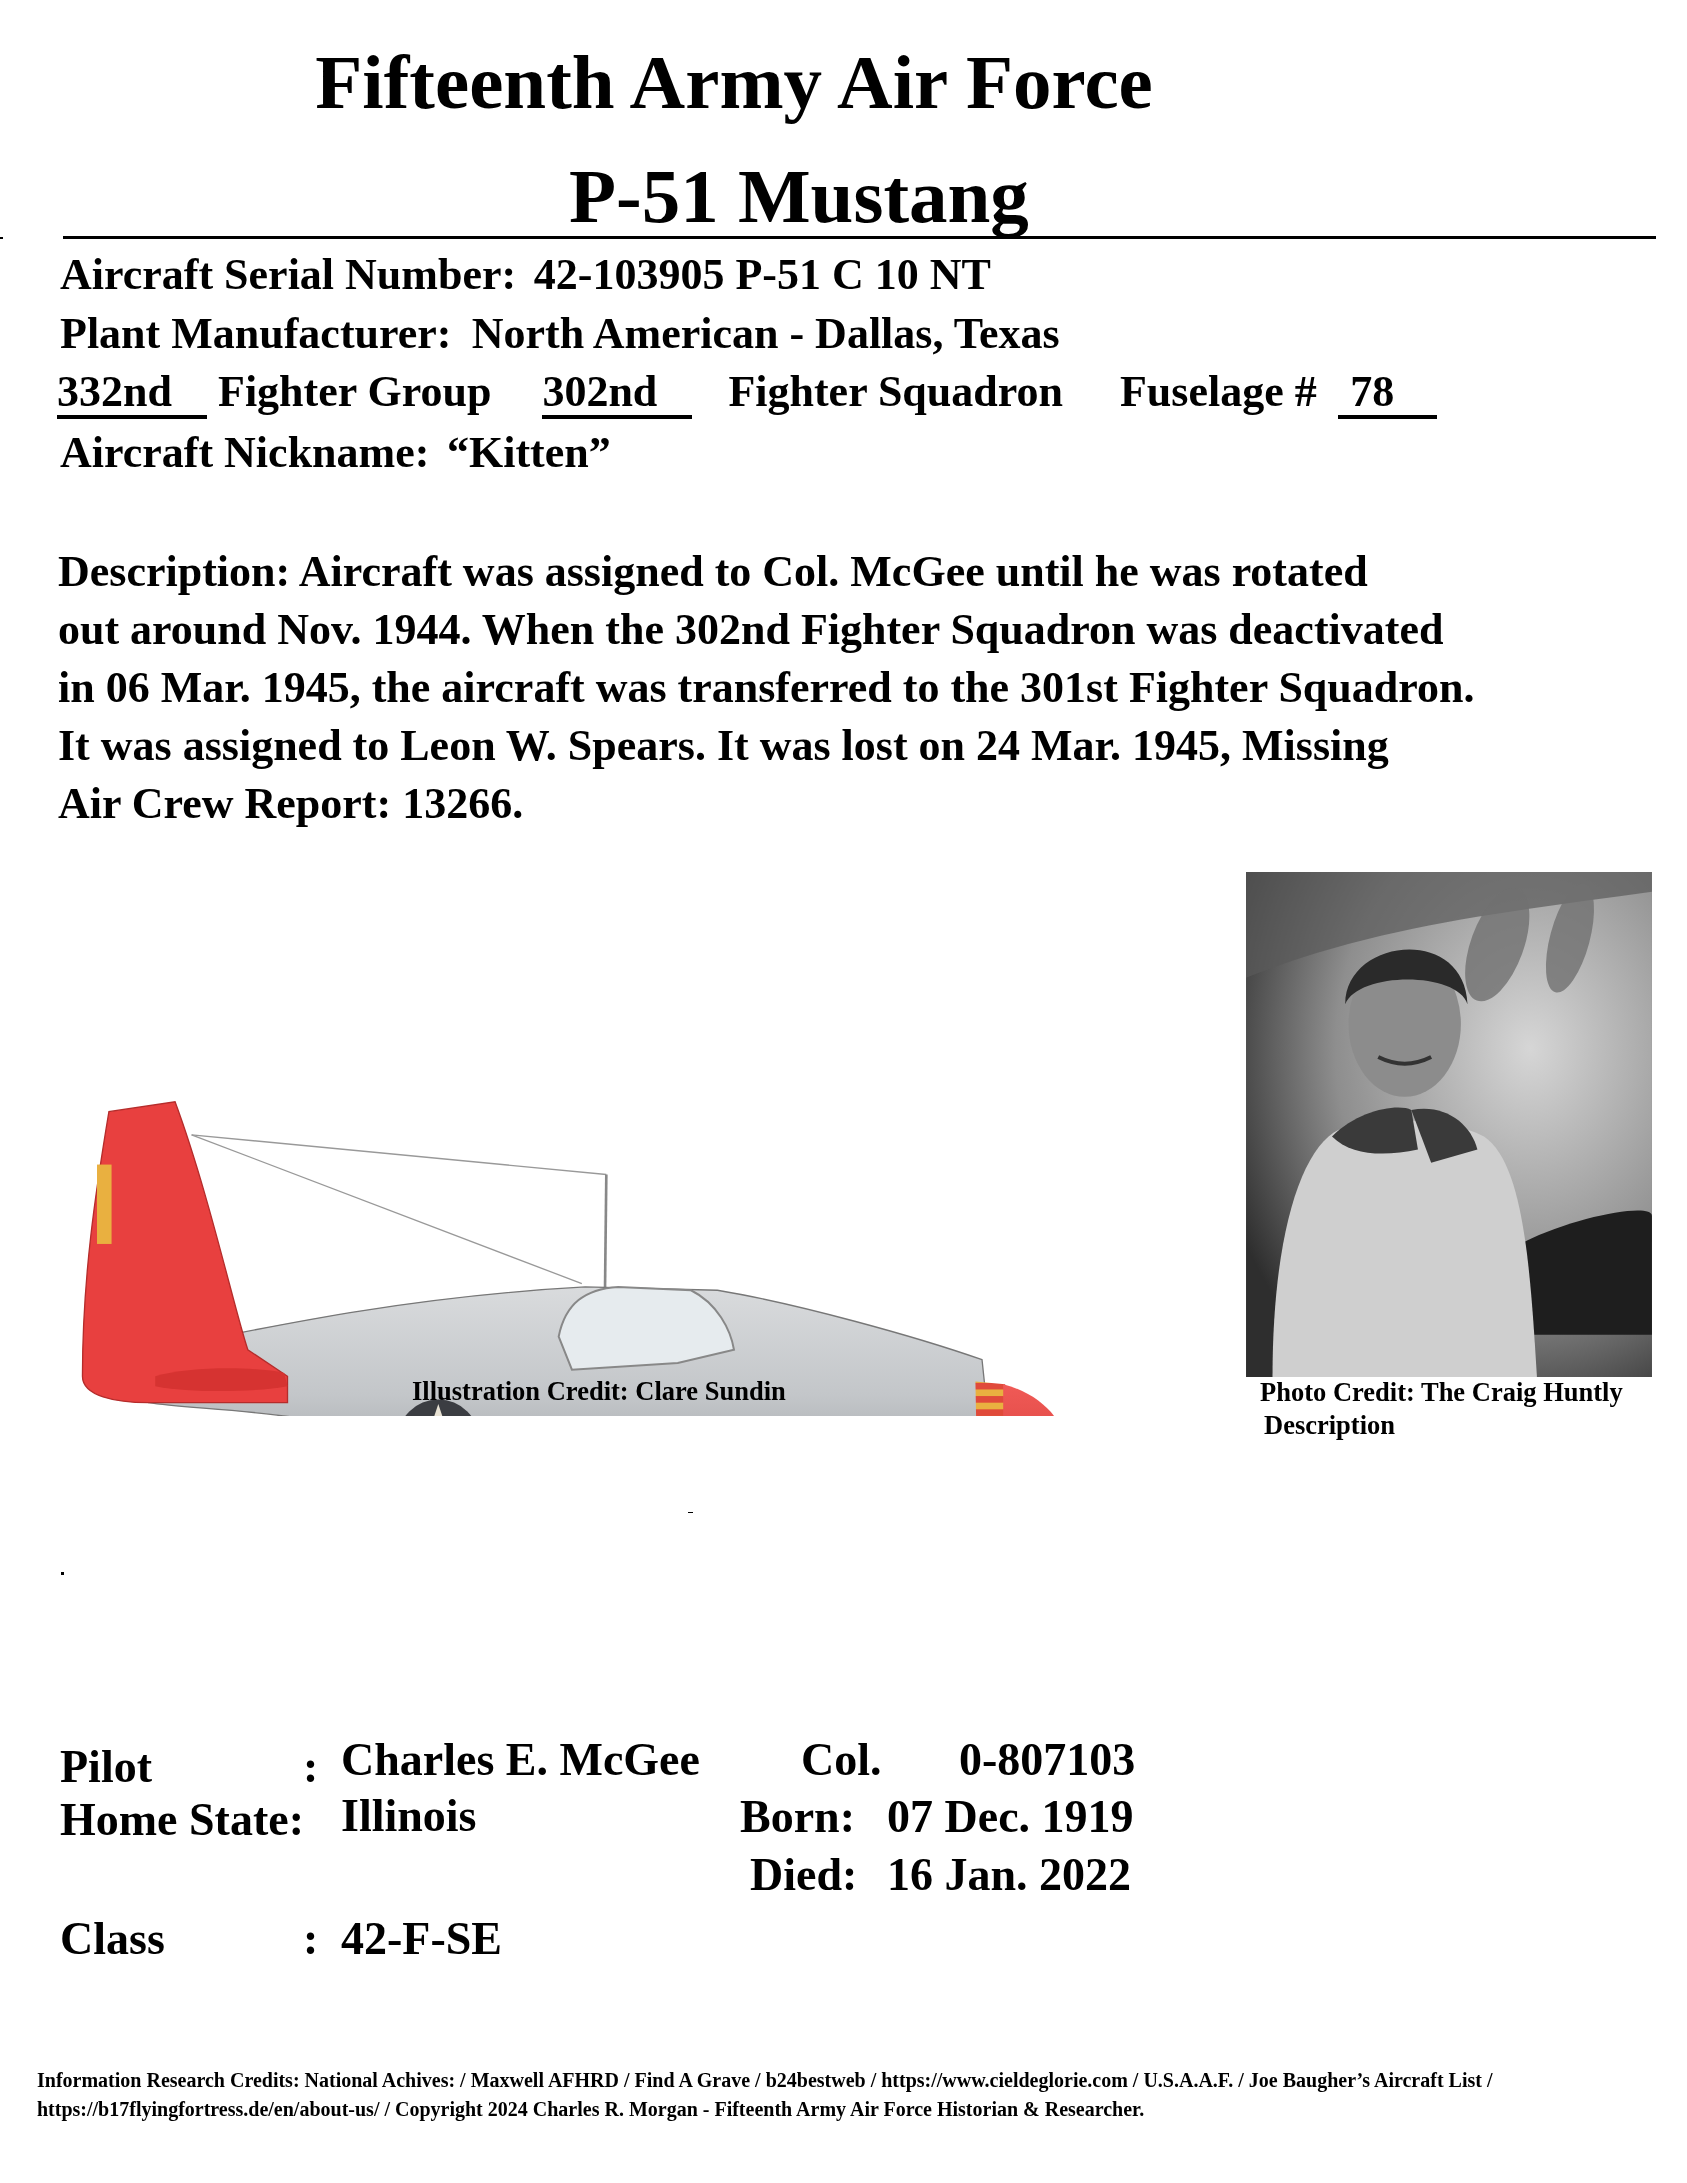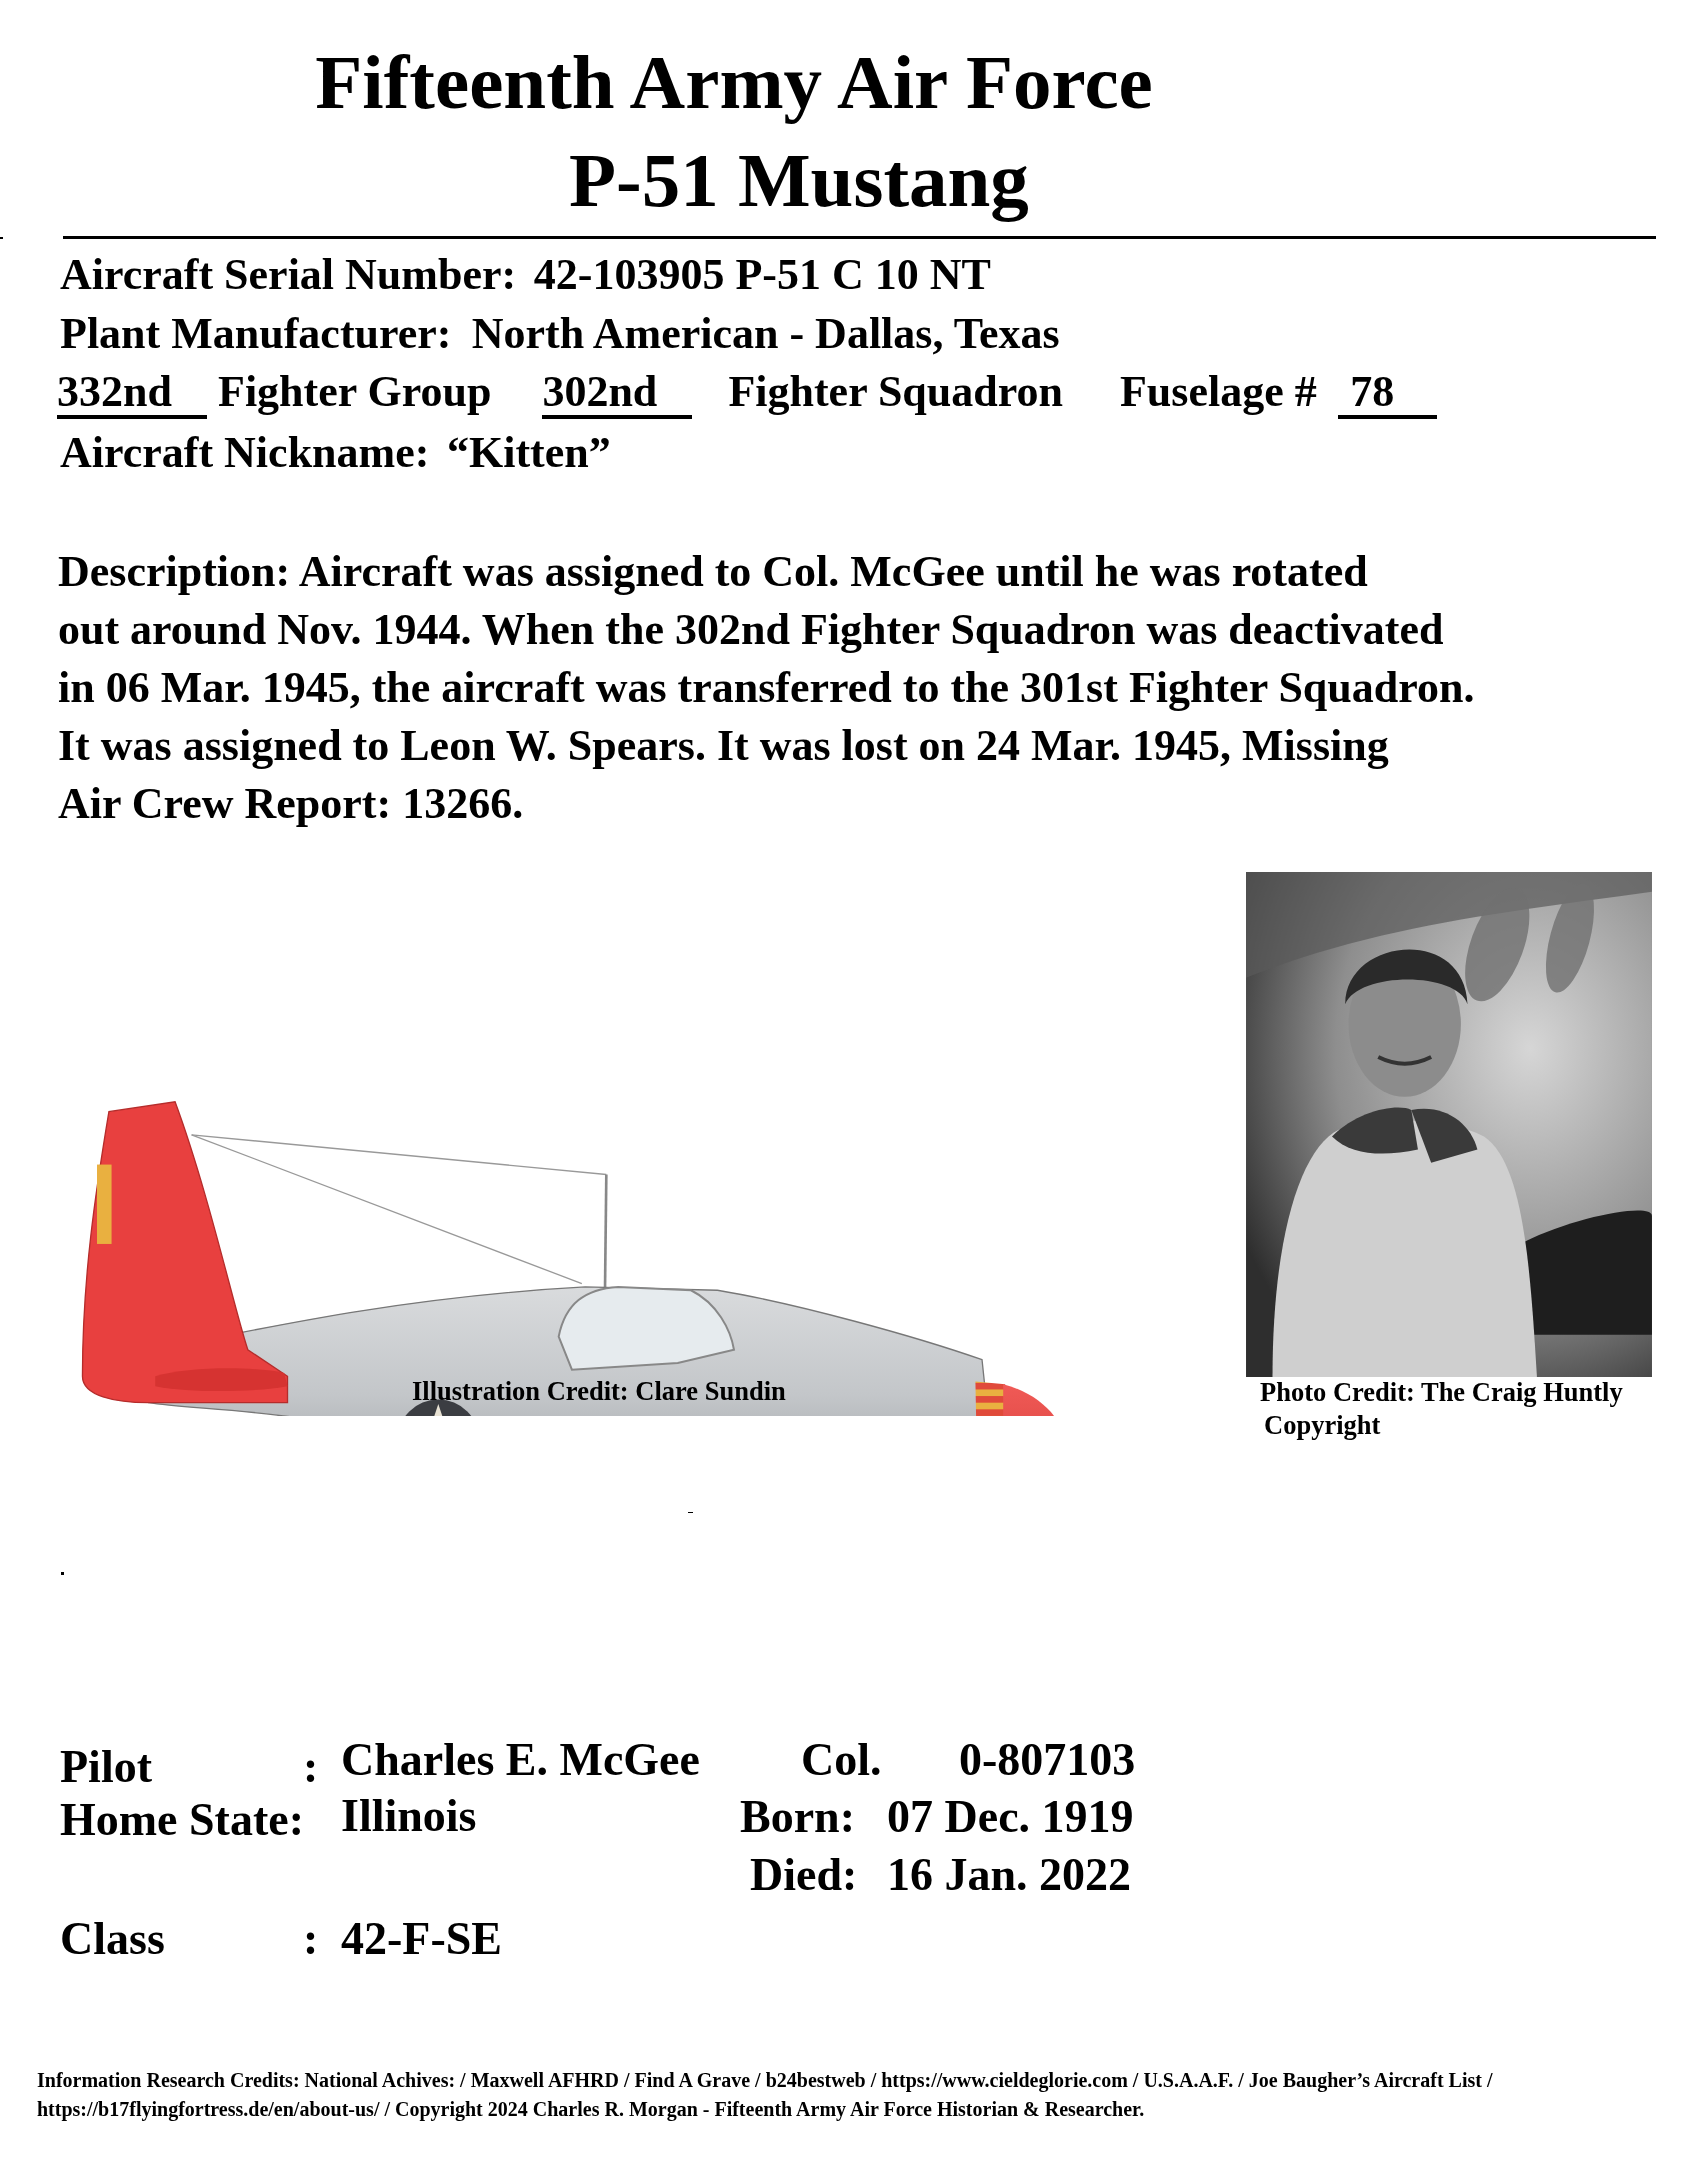--- a/index.html
+++ b/index.html
@@ -4,21 +4,21 @@
 <style>
   html, body { margin: 0; padding: 0; background: #ffffff; }
   body {
     width: 1687px; height: 2183px; position: relative; overflow: hidden;
     font-family: "Liberation Serif", "DejaVu Serif", serif;
     color: #000; font-weight: bold;
   }
   .abs { position: absolute; white-space: nowrap; }
   .title { font-size: 77px; line-height: 1; }
   #title-line1 { left: 0; width: 1553px; text-align: center; top: 44px; padding-right: 85px; box-sizing: border-box; }
-  #title-line2 { left: 569px; top: 142px; }
+  #title-line2 { left: 569px; top: 158px; }
   .rule { position: absolute; left: 63px; top: 236px; width: 1593px; height: 2.6px; background: #000; }
   .tick { position: absolute; left: 0; top: 237px; width: 2.6px; height: 2px; background: #000; }
   .field { font-size: 44px; line-height: 1; }
   .u { display: inline-block; border-bottom: 4px solid #000; padding-bottom: 1.3px; }
   .desc { left: 58px; top: 543px; width: 1614px; font-size: 44px; line-height: 58px; white-space: normal; }
   .desc span { display: block; white-space: nowrap; }
   .illus { position: absolute; left: 56px; top: 847px; width: 1098px; height: 569px; background: #fff; }
   .illus-credit { font-size: 26.5px; }
   .photo { position: absolute; left: 1246px; top: 872px; width: 406px; height: 505px; overflow: hidden; background: #6e6e6e; }
   .photo-credit { font-size: 26.5px; line-height: 33px; }
@@ -134,21 +134,21 @@
     <path d="M40 764 C40 560 80 420 140 390 C200 370 300 370 360 400 C420 440 430 600 440 764 Z" fill="#cfcfcf"></path>
     <path d="M130 400 C170 360 230 350 250 360 L260 420 C210 430 160 430 130 400 Z" fill="#3a3a3a"></path>
     <path d="M250 360 C300 350 340 380 350 420 L280 440 Z" fill="#3a3a3a"></path>
     <ellipse cx="240" cy="230" rx="85" ry="110" fill="#8c8c8c"></ellipse>
     <path d="M150 200 C150 100 330 80 335 200 C320 150 170 150 150 200 Z" fill="#2a2a2a"></path>
     <path d="M200 280 Q240 300 280 280" stroke="#333" stroke-width="6" fill="none"></path>
   </svg>
 </div>
 <div class="abs photo-credit" style="left:1260px; top:1376px;">
   <div>Photo Credit: The Craig Huntly</div>
-  <div style="padding-left:4px;">Copyright</div>
+  <div style="padding-left:4px;">Description</div>
 </div>
 
 <div class="speck" style="left:688px; top:1512px; width:5.3px; height:1.3px;"></div>
 <div class="speck" style="left:61px; top:1572px; width:2.6px; height:2.6px;"></div>
 
 <div class="abs pilot" style="left:60px; top:1744px;">Pilot</div>
 <div class="abs pilot" style="left:303px; top:1744px;">:</div>
 <div class="abs pilot" style="left:341px; top:1737px;">Charles E. McGee</div>
 <div class="abs pilot" style="left:801px; top:1737px;">Col.</div>
 <div class="abs pilot" style="left:959px; top:1737px;">0-807103</div>

